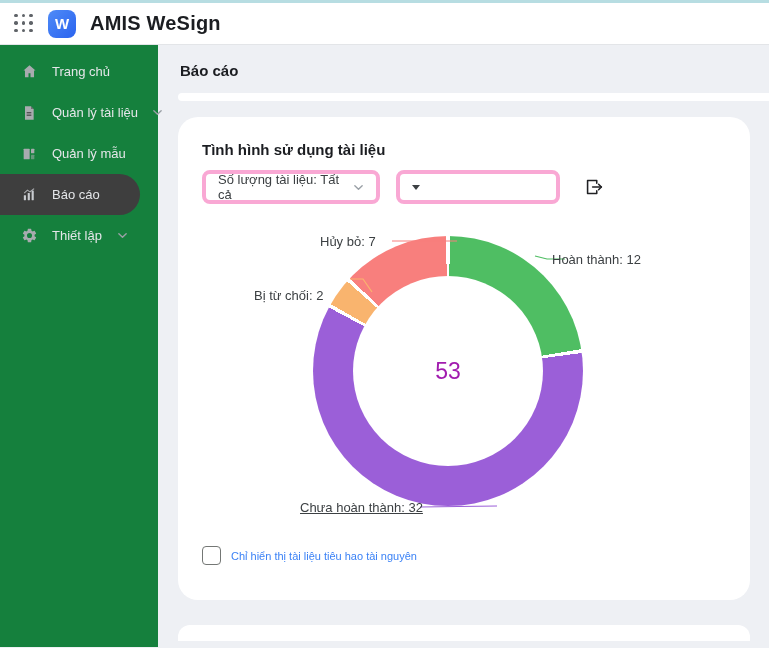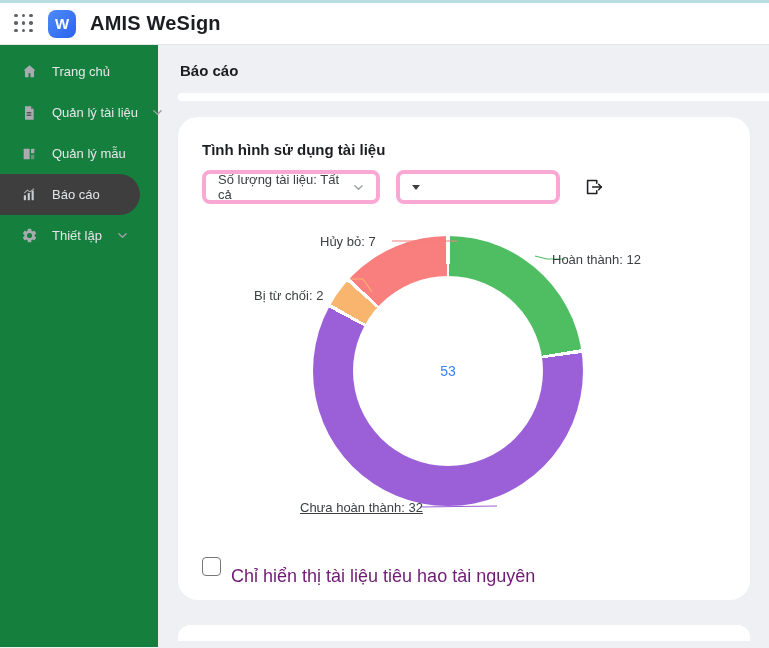--- a/index.html
+++ b/index.html
@@ -46,33 +46,33 @@
   .caret-down { width:0; height:0; border-left:4.5px solid transparent; border-right:4.5px solid transparent;
                 border-top:5.5px solid #3c4043; }
   .export-btn { margin-left:4px; width:28px; height:28px; display:flex; align-items:center; justify-content:center;
                 cursor:pointer; color:#202124; background:none; border:none; }
 
   
   .chart-area { position:relative; height:320px; margin-top:8px; }
   .donut { position:absolute; left:111px; top:24px; width:270px; height:270px; border-radius:50%; }
   .donut-hole { position:absolute; left:50%; top:50%; width:190px; height:190px; transform:translate(-50%,-50%);
                 background:#fff; border-radius:50%; display:flex; align-items:center; justify-content:center; }
-  .donut-total { font-size:14px; color:#3b82f6; }
+  .donut-total { font-size:23px; color:#a21caf; }
   .leader-svg { position:absolute; inset:0; width:100%; height:100%; pointer-events:none; }
   .leader-svg polyline { fill:none; stroke-width:1.2; }
   .slice-label { position:absolute; font-size:13px; color:#3c4043; white-space:nowrap; }
   .lbl-0 { left:350px; top:40px; }
   .lbl-1 { left:98px;  top:288px;text-decoration:underline; }
   .lbl-2 { left:52px;  top:60px;margin-top:16px; }
   .lbl-3 { left:118px; top:22px; }
 
   
   .checkbox-row { display:flex; align-items:center; gap:10px; margin-top:14px; }
   .checkbox { width:19px; height:19px; border:1.5px solid #747775; border-radius:4px; background:#fff; cursor:pointer; }
-  .checkbox-label { font-size:18px; color:#701a75;margin-top:20px; }
+  .checkbox-label { font-size:11px; color:#3b82f6; }
 
   .next-card { background:#ffffff; border-radius:12px 12px 0 0; margin:25px 19px 0 20px; height:16px; }
 </style>
 </head>
 <body>
 
 <div class="top-strip"></div>
 
 <header class="topbar">
   <div class="grid-icon">

